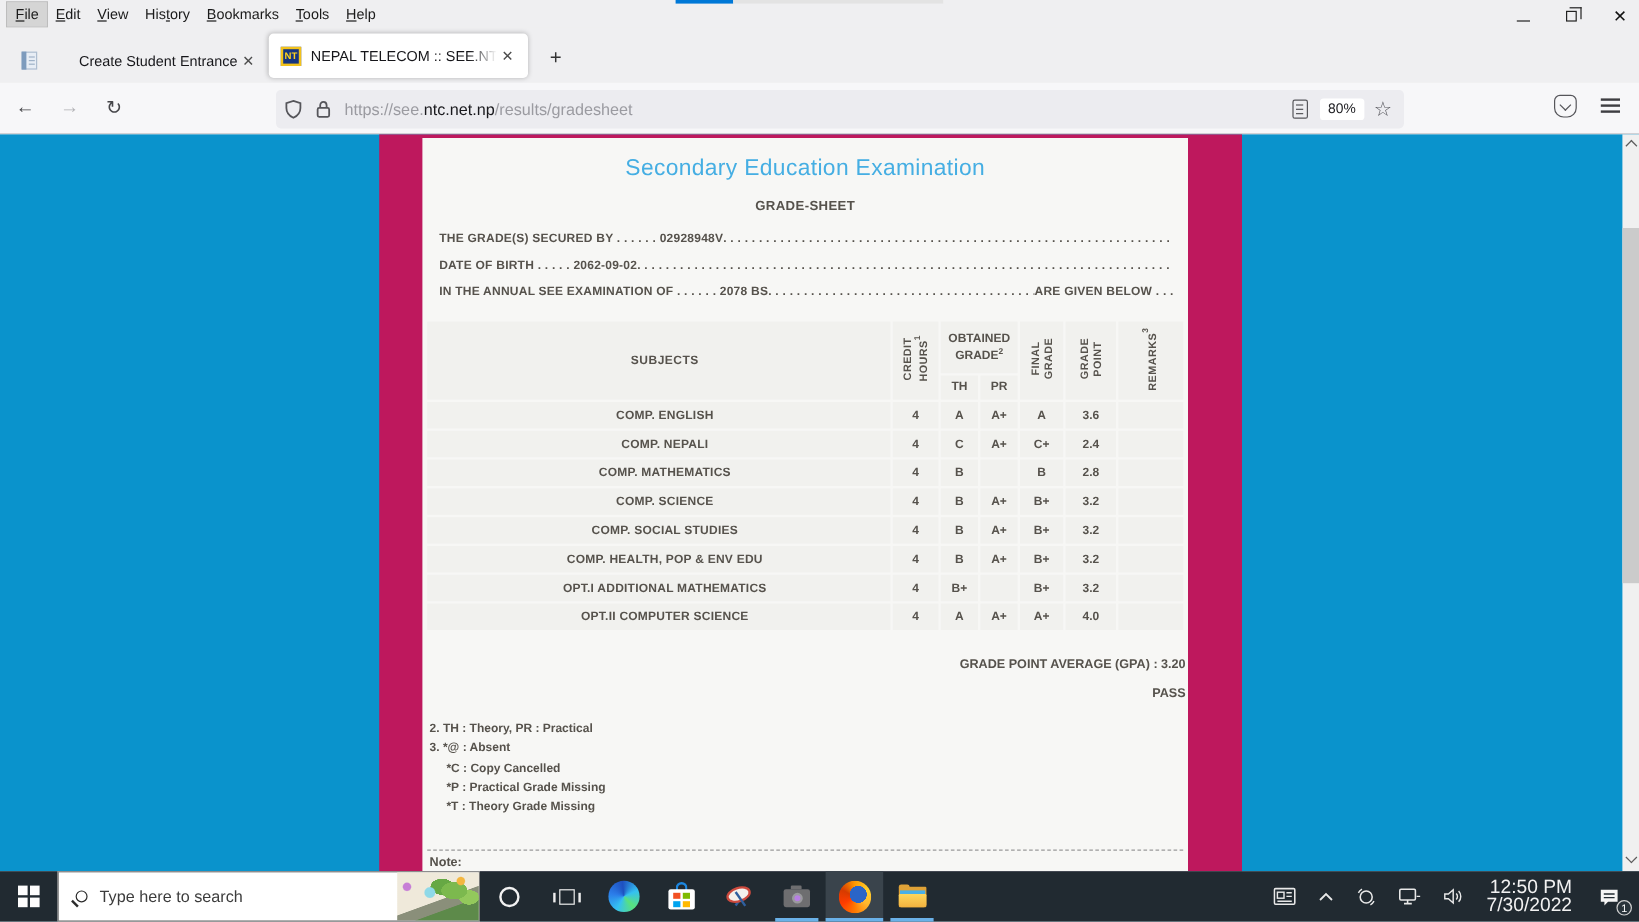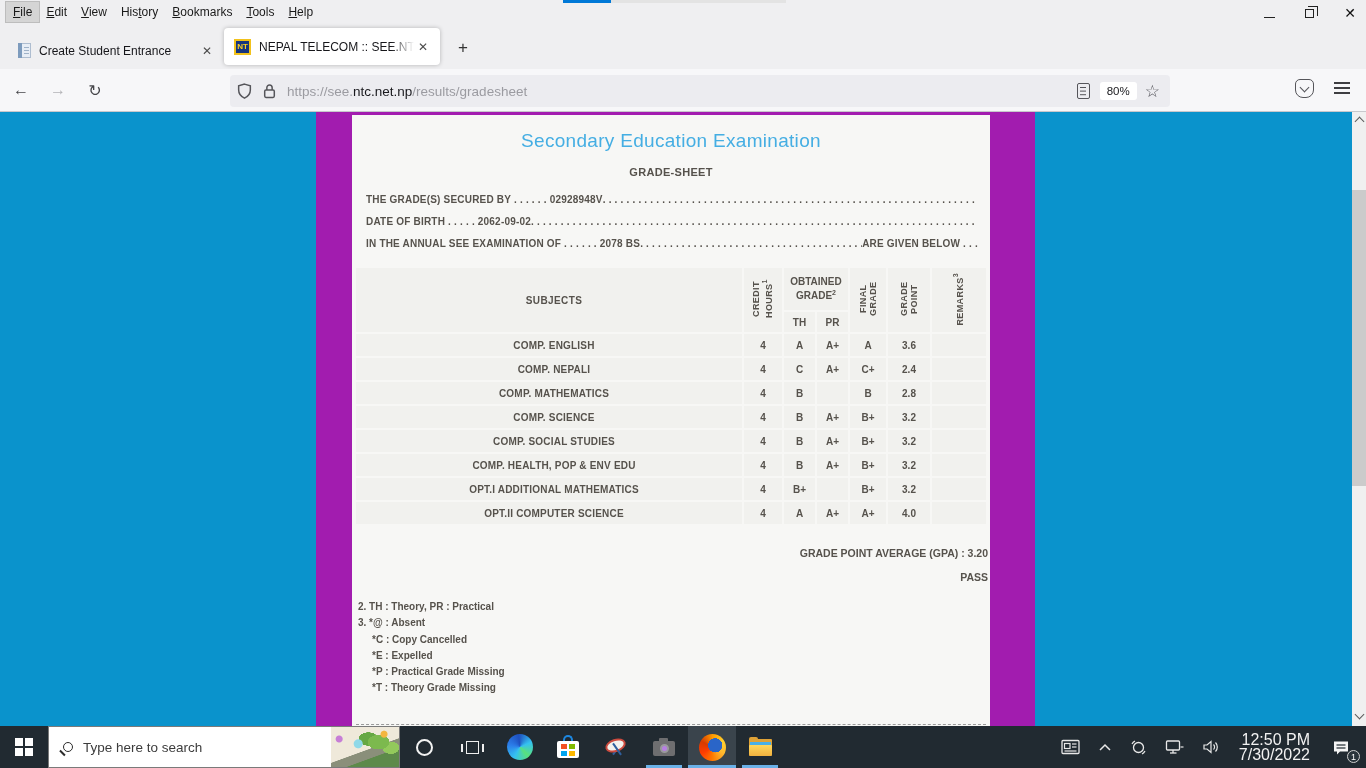--- a/index.html
+++ b/index.html
@@ -15,21 +15,21 @@
   .menu-item.focused { background:#d5d5d5; outline:1px solid #bdbdbd; }
   .menu-item .u { text-decoration:underline; }
   .win-controls { position:absolute; top:2px; right:10px; display:flex; gap:30px; align-items:center; height:22px; z-index:6;}
   .wc-min { width:11px; height:1px; background:#222; margin-top:8px; }
   .wc-restore { width:9px; height:9px; border:1px solid #222; position:relative; background:#efeff1;}
   .wc-restore::before { content:""; position:absolute; top:-4px; left:2px; width:9px; height:9px; border:1px solid #222; border-left:none; border-bottom:none;}
   .wc-close { font-size:14px; color:#111; line-height:14px; }
 
   
   .tabbar { position:absolute; left:0; top:23px; width:1366px; height:46px; background:#efeff1; display:flex; align-items:flex-end; padding-left:8px; }
-  .tab { width:216px; height:37px; display:flex; align-items:center; padding:0 8px 0 10px; font-size:12px; color:#16161a; border-radius:4px 4px 0 0; position:relative; }
+  .tab { width:216px; height:37px; display:flex; align-items:center; padding:0 8px 0 10px; font-size:12px; color:#16161a; border-radius:4px 4px 0 0; position:relative;text-align:right; }
   .tab.active { background:#fff; box-shadow:0 0 4px rgba(0,0,0,.25); border-radius:4px; height:37px; margin-bottom:4px; }
   .tab-title { flex:1; white-space:nowrap; overflow:hidden; margin-left:8px; }
   .tab-title.fade { -webkit-mask-image:linear-gradient(90deg,#000 85%,transparent); mask-image:linear-gradient(90deg,#000 85%,transparent); }
   .tab-close { font-size:12px; color:#4c4c4c; padding:2px 4px; }
   .fav-doc { width:13px; height:15px; background:#e7edf5; border:1px solid #aebdd0; position:relative; flex:none;}
   .fav-doc::before { content:""; position:absolute; left:-1px; top:-1px; width:4px; height:15px; background:#7d9bbd; }
   .fav-doc::after { content:""; position:absolute; left:5px; top:3px; width:5px; height:1px; background:#9fb2c8; box-shadow:0 3px 0 #9fb2c8,0 6px 0 #9fb2c8; }
   .fav-nt { width:17px; height:16px; background:#16357f; border:2px solid #f2c21c; color:#ffd21e; font-size:8px; font-weight:bold; display:flex; align-items:center; justify-content:center; flex:none; letter-spacing:0; }
   .newtab-btn { width:30px; height:30px; margin:0 0 6px 8px; font-size:17px; color:#333; display:flex; align-items:center; justify-content:center; border-radius:4px; }
 
@@ -46,21 +46,21 @@
   .zoom-pill { background:#fff; border-radius:3px; font-size:11.5px; color:#202024; padding:3px 7px; margin-right:8px; }
   .star { font-size:17px; color:#54545a; margin-right:4px; }
   .pocket { position:absolute; right:52px; top:10px; width:19px; height:19px; border:1.6px solid #55555a; border-radius:5px 5px 8px 8px; display:flex; align-items:center; justify-content:center;}
   .pocket .chev { margin-top:-3px; }
   .hamburger { position:absolute; right:16px; top:13px; width:16px; height:12px; display:flex; flex-direction:column; justify-content:space-between;}
   .hamburger i { height:1.7px; background:#3e3e42; }
   .chev { width:7px; height:7px; border-right:1.7px solid #55555a; border-bottom:1.7px solid #55555a; transform:rotate(45deg); }
 
   
   .content { position:absolute; left:0; top:112px; width:1366px; height:614px; background:#0a93cc; }
-  .paper { position:absolute; left:316px; top:0; width:719px; height:614px; background:#a21caf; }
+  .paper { position:absolute; left:316px; top:0; width:719px; height:614px; background:#be185d; }
   .card { position:absolute; left:36px; top:3px; width:638px; height:611px; background:#f7f7f5; color:#56524c; }
   .sheet-title { text-align:center; margin-top:15px; font-size:19px; color:#45aee3; letter-spacing:.3px; }
   .sheet-sub { text-align:center; margin-top:14px; font-size:11px; font-weight:bold; letter-spacing:.3px;}
   .info { margin:10px 12px 0 14px; }
   .info-line { display:flex; height:22px; align-items:center; font-size:10px; font-weight:bold; letter-spacing:.2px; }
   .info-line .fill { flex:1; white-space:nowrap; overflow:hidden; }
   .info-line span { white-space:nowrap; }
 
   table.grades { width:634px; margin:12px 2px 0 2px; border-collapse:separate; border-spacing:2px; table-layout:fixed; }
   table.grades th, table.grades td { background:#f1f1ee; font-size:10px; font-weight:bold; color:#56524c; text-align:center; }
@@ -325,21 +325,20 @@
               <td></td>
             </tr>
           </tbody>
       </table>
       <div class="gpa-line">GRADE POINT AVERAGE (GPA) : 3.20</div>
       <div class="pass-line">PASS</div>
       <div class="footnotes" id="footnotes">
           <div>2. TH : Theory, PR : Practical</div>
           <div>3. *@ : Absent</div>
           <div class="ind">*C : Copy Cancelled</div>
-          <div class="ind">*E : Expelled</div>
           <div class="ind">*P : Practical Grade Missing</div>
           <div class="ind">*T : Theory Grade Missing</div>
         </div>
       <div class="dashed"></div>
       <div class="note-label">Note:</div>
     </div>
   </div>
   <div class="scrollbar">
     <div class="sb-up"></div>
     <div class="sb-thumb"></div>

